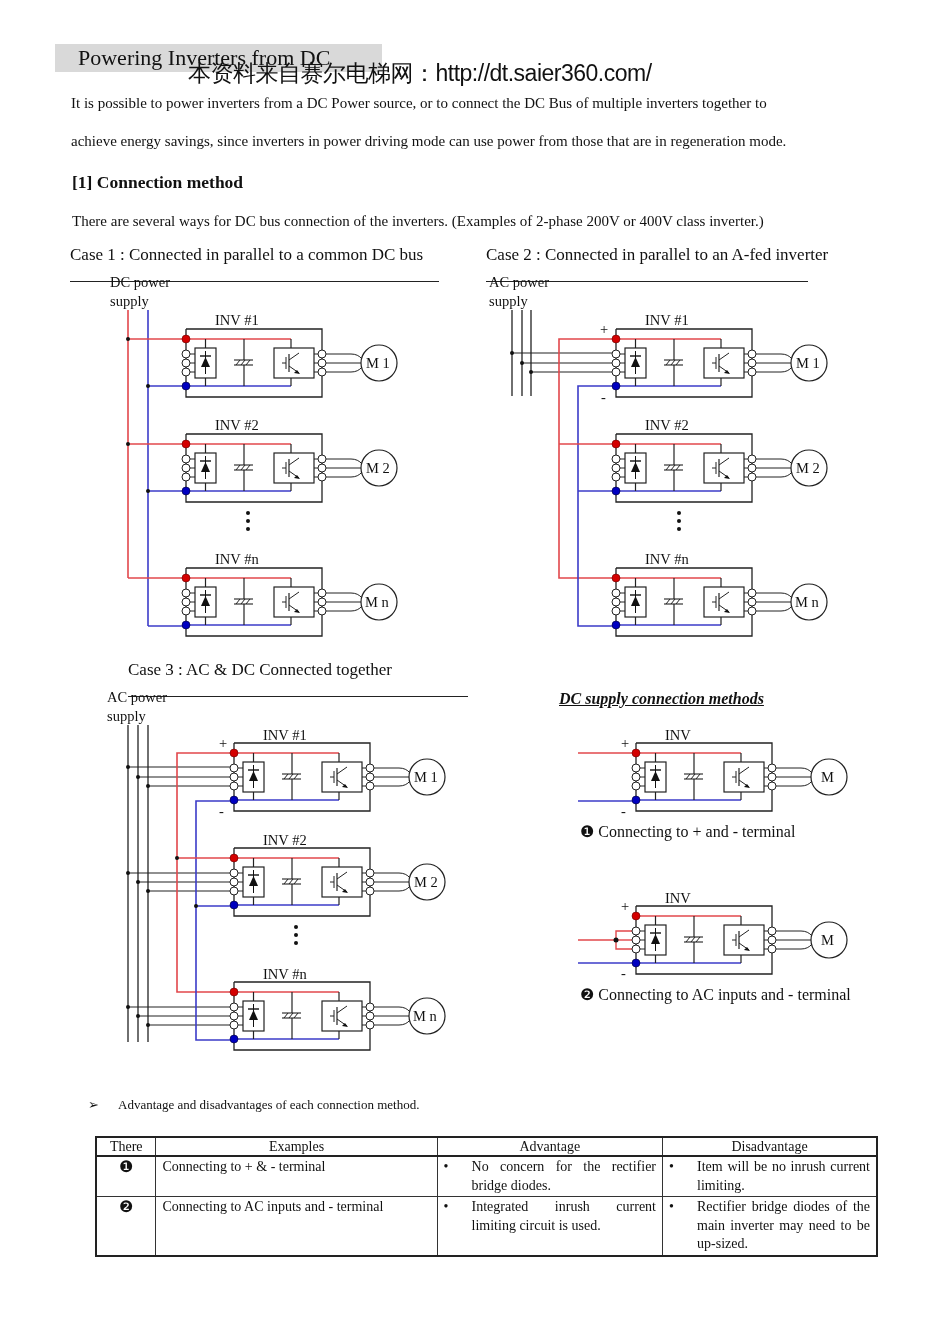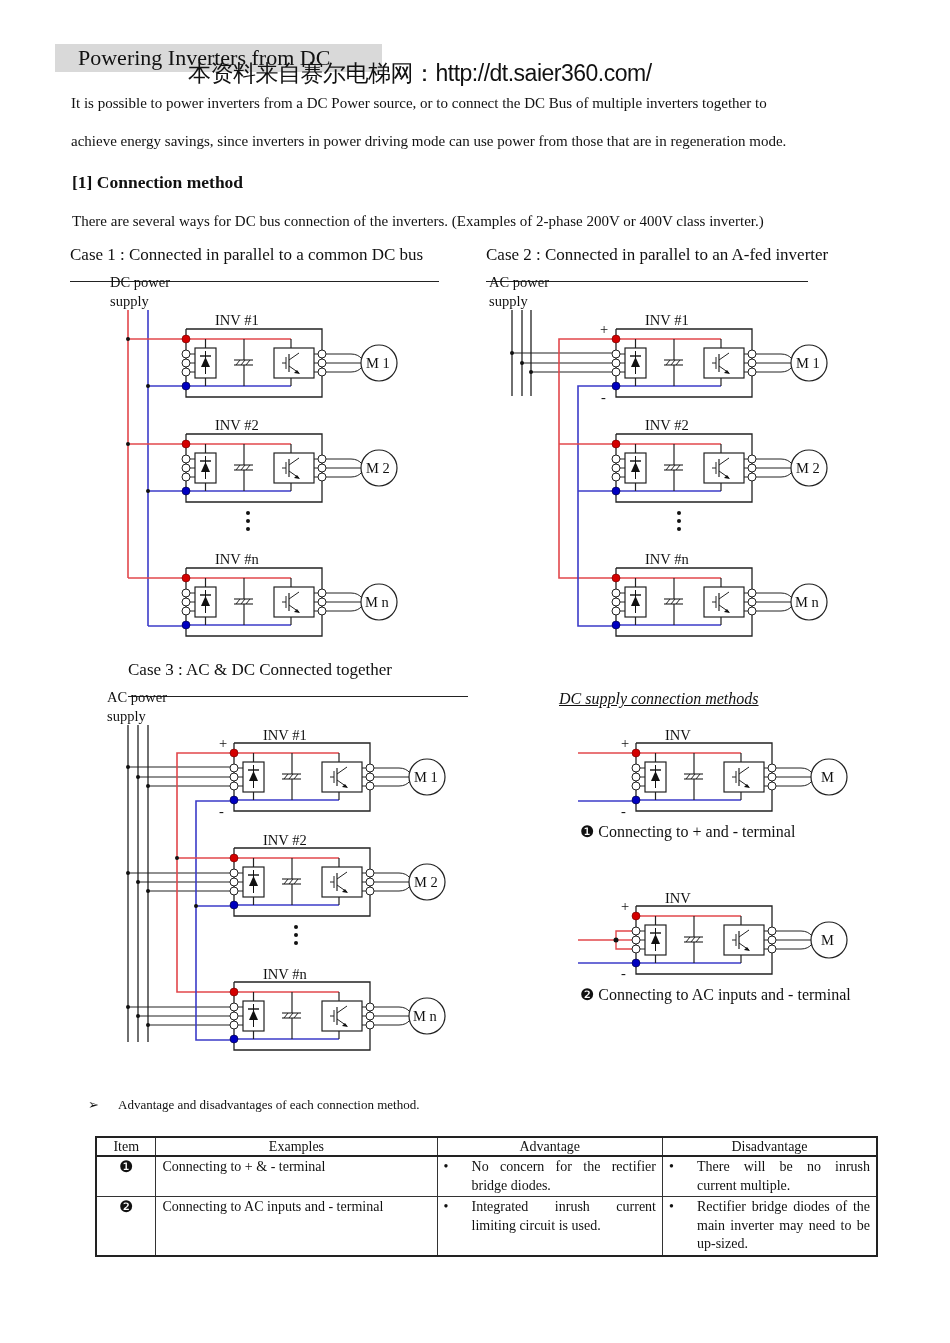--- a/index.html
+++ b/index.html
@@ -7,21 +7,21 @@
          font-family:"Liberation Serif", serif; color:#111; }
   .abs { position:absolute; }
   .title-box { left:55px; top:44px; width:327px; height:28px; background:#d9d9d9; }
   .title { left:72px; top:45px; font-size:22px; white-space:nowrap;margin-left:6px; }
   .watermark { left:188px; top:58px; font-size:23px; white-space:nowrap;
                font-family:Liberation Sans, sans-serif; letter-spacing:-0.5px; }
   .para { left:71px; font-size:15px; white-space:nowrap; }
   .h1 { left:72px; top:172px; font-size:17.5px; font-weight:bold; }
   .case-title { font-size:17px; white-space:nowrap; border-bottom:1.5px solid #222; padding-bottom:16px; }
   .lbl { font-size:14.5px; line-height:19px; }
-  .dc-title { left:559px; top:690px; font-size:16px; font-weight:normal; font-style:italic;
+  .dc-title { left:559px; top:690px; font-size:16px; font-weight:bold; font-style:italic;
               text-decoration:underline; white-space:nowrap; }
   .caption { font-size:16px; white-space:nowrap; }
   .bullet-line { left:88px; top:1097px; font-size:13px; white-space:nowrap; }
   table.adv { position:absolute; left:95px; top:1136px; width:783px; border-collapse:collapse;
               font-size:14px; border:2px solid #222; }
   table.adv th, table.adv td { border:1px solid #333; vertical-align:top; padding:1px 6px; line-height:18.5px; }
   table.adv th { font-weight:normal; text-align:center; padding:0 6px; line-height:17px; border-bottom:2px solid #222; }
   td.item { text-align:center; font-size:16px; }
   td .bul { display:flex; }
   td .bul .dot { width:28px; flex:none; }
@@ -258,40 +258,40 @@
 
 <table class="adv">
   <colgroup>
     <col style="width:60px">
       <col style="width:282px">
       <col style="width:226px">
       <col style="width:215px">
   </colgroup>
   <thead>
     <tr>
-      <th>Item</th>
+      <th>There</th>
       <th>Examples</th>
       <th>Advantage</th>
       <th>Disadvantage</th>
     </tr>
   </thead>
   <tbody>
     <tr>
       <td class="item">❶</td>
       <td>Connecting to + &amp; - terminal</td>
       <td>
           <div class="bul">
             <span class="dot">•</span>
             <span class="txt">No concern for the rectifier bridge diodes.</span>
           </div>
         </td>
       <td>
           <div class="bul">
             <span class="dot">•</span>
-            <span class="txt">There will be no inrush current multiple.</span>
+            <span class="txt">Item will be no inrush current limiting.</span>
           </div>
         </td>
     </tr>
     <tr>
       <td class="item">❷</td>
       <td>Connecting to AC inputs and - terminal</td>
       <td>
           <div class="bul">
             <span class="dot">•</span>
             <span class="txt">Integrated inrush current limiting circuit is used.</span>

